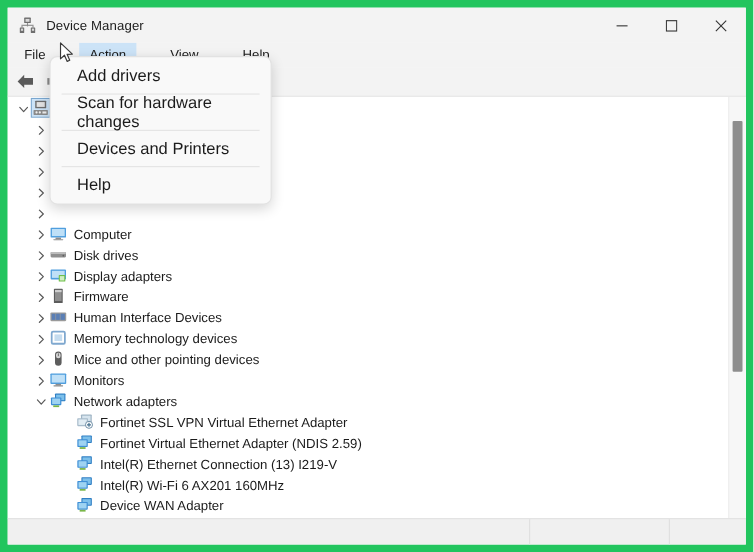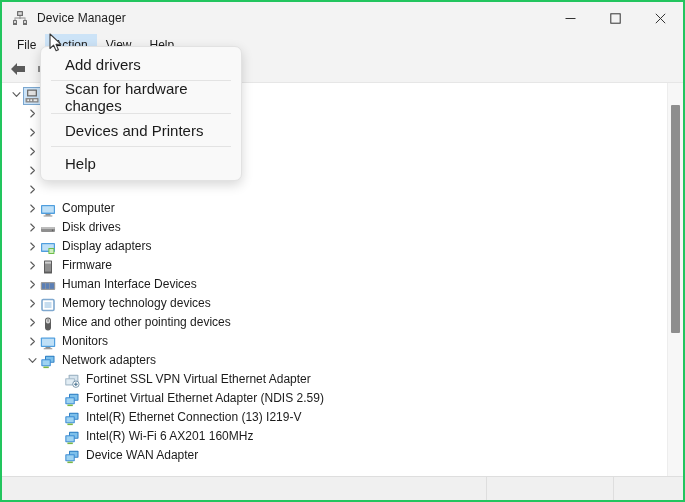--- a/index.html
+++ b/index.html
@@ -13,21 +13,21 @@
     font-family: "Liberation Sans", sans-serif;
     font-size: 12px;
     color: #1a1a1a;
     overflow: hidden;
     position: relative;
   }
   .window {
     position: absolute;
     inset: 0;
     background: #ffffff;
-    border: 2px solid #22c55e;
+    border: 7px solid #22c55e;
     box-sizing: border-box;
     display: flex;
     flex-direction: column;
   }
   
   .titlebar {
     height: 32px;
     min-height: 32px;
     background: #f3f3f3;
     display: flex;
@@ -64,20 +64,21 @@
   
   .menubar {
     height: 22px;
     min-height: 22px;
     background: #f3f3f3;
     display: flex;
     align-items: stretch;
     padding-left: 6px;
     position: relative;
     z-index: 30;
+    gap: 22px;
   }
   .menu-item {
     padding: 0 9px;
     display: flex;
     align-items: center;
     font-size: 12px;
     color: #1b1b1b;
     height: 22px;
   }
   .menu-item.active {
@@ -119,21 +120,21 @@
   }
   .tree {
     flex: 1;
     padding-top: 2px;
     position: relative;
     overflow: hidden;
   }
   .row {
     height: 19px;
     display: flex;
-    align-items: flex-end;
+    align-items: flex-start;
     white-space: nowrap;
   }
   .row .chev {
     width: 16px;
     height: 19px;
     display: flex;
     align-items: center;
     justify-content: center;
     flex: none;
   }

